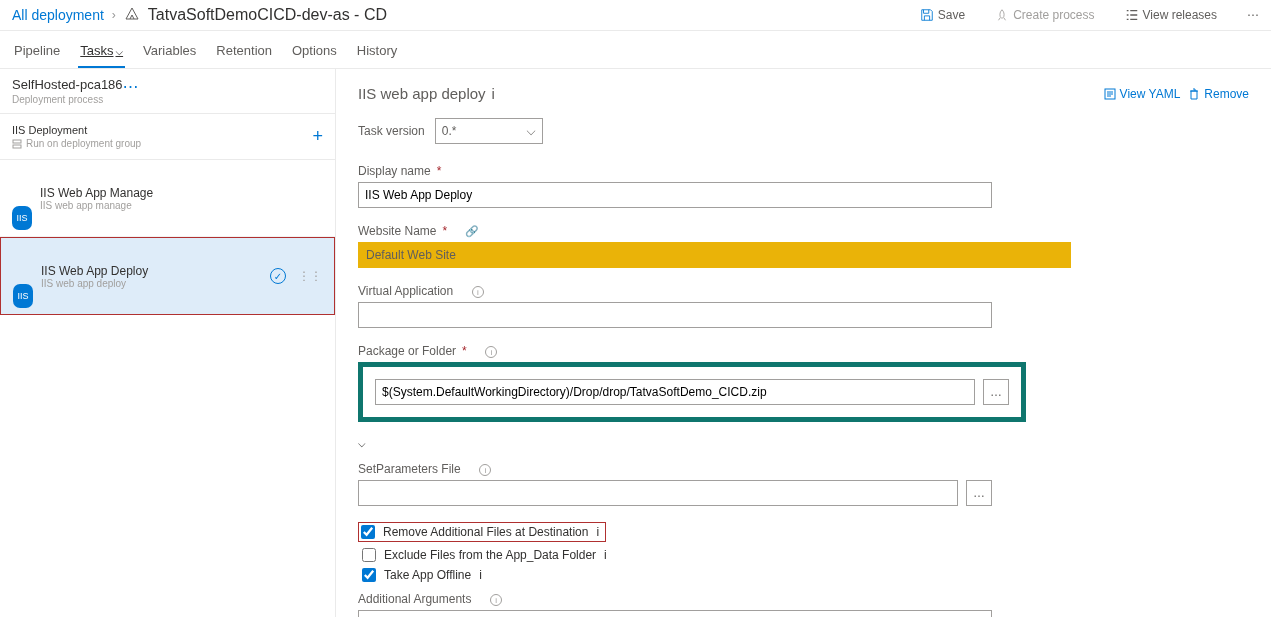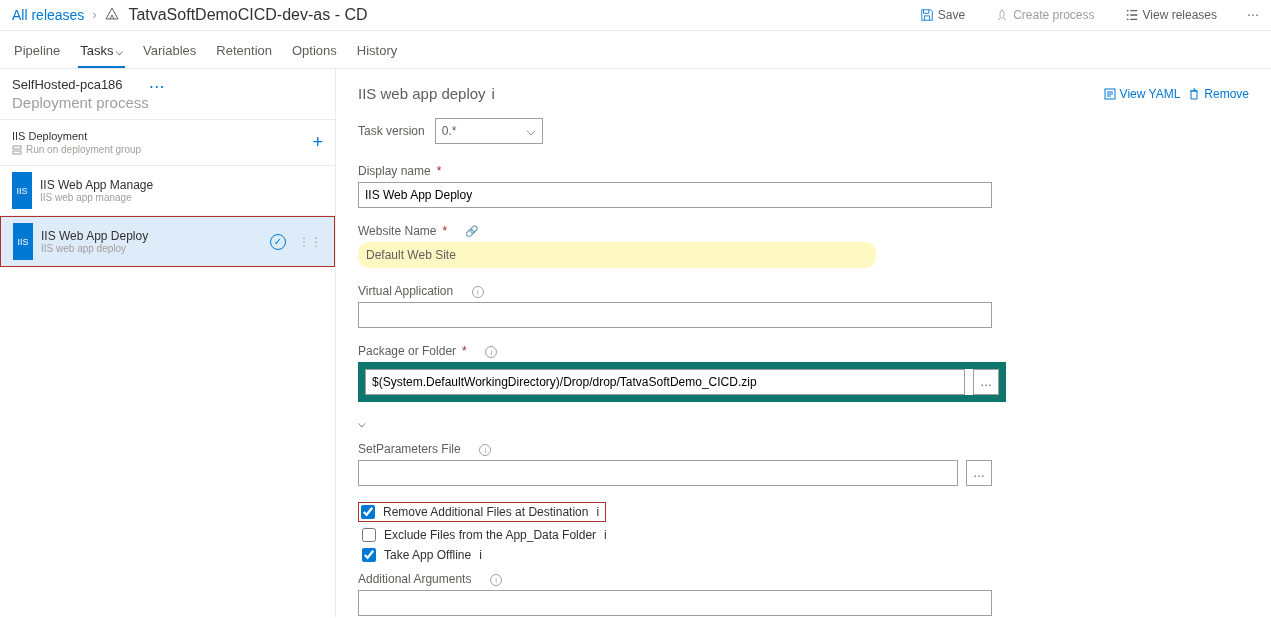--- a/index.html
+++ b/index.html
@@ -9,70 +9,70 @@
 .breadcrumb a { color: #0078d4; text-decoration: none; font-size: 14px; }
 .breadcrumb .sep { color: #999; }
 .breadcrumb .deploy-icon { color: #605e5c; font-size: 14px; }
 .breadcrumb .title { font-size: 16px; color: #323130; font-weight: 400; }
 .top-actions { display: flex; align-items: center; gap: 30px; font-size: 12px; }
 .top-actions .action { display: flex; align-items: center; gap: 4px; color: #605e5c; cursor: pointer; }
 .top-actions .action.disabled { color: #a19f9d; }
 .top-actions .action svg { width: 14px; height: 14px; }
 .tabs { display: flex; gap: 16px; padding: 4px 12px 0; border-bottom: 1px solid #eaeaea; font-size: 13px; }
 .tabs .tab { padding: 8px 2px; color: #605e5c; cursor: pointer; border-bottom: 2px solid transparent; }
-.tabs .tab.active { color: #323130; border-bottom-color: #0078d4; }
+.tabs .tab.active { color: #323130; border-bottom-color: #0078d4; text-decoration: underline; }
 .tabs .tab .chev { font-size: 10px; margin-left: 2px; }
 .main { display: flex; height: calc(100% - 70px); }
 .sidebar { width: 336px; border-right: 1px solid #eaeaea; background: #fff; }
 .sidebar-header { padding: 8px 12px; border-bottom: 1px solid #eaeaea; display: flex; align-items: flex-start; }
 .sidebar-header .title { font-size: 13px; color: #323130; }
-.sidebar-header .subtitle { font-size: 15px; color: #a19f9d; margin-top: 2px; }
+.sidebar-header .subtitle { font-size: 10px; color: #a19f9d; margin-top: 2px; }
 .sidebar-header .dots { color: #0078d4; font-size: 16px; cursor: pointer; }
 .sidebar-group { padding: 10px 12px; border-bottom: 1px solid #eaeaea; display: flex; justify-content: space-between; align-items: center; }
 .sidebar-group .g-title { font-size: 11px; }
 .sidebar-group .g-sub { font-size: 10px; color: #a19f9d; display: flex; align-items: center; gap: 4px; margin-top: 2px; }
 .sidebar-group .plus { color: #0078d4; font-size: 18px; cursor: pointer; font-weight: 300; }
 .task-item { display: flex; align-items: center; padding: 6px 12px; border-bottom: 1px solid #f3f2f1; gap: 8px; }
-.task-item .task-icon { width: 20px; height: 37px; background: #0078d4; color: #fff; font-size: 9px; display: flex; align-items: center; justify-content: center; border-radius: 0; }
+.task-item .task-icon { width: 20px; height: 24px; background: #0078d4; color: #fff; font-size: 9px; display: flex; align-items: center; justify-content: center; border-radius: 7px; margin-top: 40px; }
 .task-item .task-text .t-title { font-size: 12px; }
 .task-item .task-text .t-sub { font-size: 10px; color: #a19f9d; }
 .task-item.selected { background: #deecf9; border: 1px solid #b03030; position: relative; }
 .task-item.selected .check { margin-left: auto; color: #0078d4; width: 16px; height: 16px; border-radius: 50%; border: 1px solid #0078d4; display: flex; align-items: center; justify-content: center; font-size: 10px; }
 .task-item.selected .grip { color: #a19f9d; margin-left: 4px; font-size: 12px; cursor: move; }
 .detail { flex: 1; padding: 16px 22px; overflow-y: auto; }
 .detail-header { display: flex; justify-content: space-between; align-items: center; margin-bottom: 16px; }
 .detail-header .d-title { font-size: 15px; color: #605e5c; display: flex; align-items: center; gap: 6px; }
 .detail-header .d-actions { display: flex; gap: 8px; font-size: 12px; }
 .detail-header .d-actions .da { color: #0078d4; cursor: pointer; display: flex; align-items: center; gap: 4px; }
 .field-row { margin-bottom: 16px; }
 .field-label { font-size: 12px; color: #605e5c; margin-bottom: 4px; display: flex; align-items: flex-end; gap: 6px; }
 .field-label .req { color: #a4262c; }
 .field-label .info { width: 12px; height: 12px; border: 1px solid #a19f9d; border-radius: 50%; display: inline-flex; align-items: center; justify-content: center; font-size: 8px; color: #a19f9d; }
 .field-label .link-ico { color: #605e5c; font-size: 11px; }
 input.text-input, .select-input { width: 634px; height: 26px; border: 1px solid #a19f9d; padding: 0 6px; font-size: 12px; font-family: inherit; background: #fff; }
 .select-input { width: 108px; display: inline-flex; align-items: center; justify-content: space-between; padding: 0 6px; color: #605e5c; }
 .task-version-row { display: flex; align-items: center; gap: 10px; margin-bottom: 20px; font-size: 12px; color: #605e5c; }
-.readonly-bar { width: 518px; height: 26px; background: #fef9c3; padding: 4px 8px; font-size: 12px; color: #605e5c; display: flex; align-items: center; border-radius: 10px; }
+.readonly-bar { width: 713px; height: 26px; background: #eab308; padding: 4px 8px; font-size: 12px; color: #605e5c; display: flex; align-items: center; }
 .input-with-btn { display: flex; align-items: center; gap: 8px; width: 634px; }
 .input-with-btn input { flex: 1; }
 .input-with-btn .browse-btn { width: 26px; height: 26px; border: 1px solid #a19f9d; background: #fff; display: flex; align-items: center; justify-content: center; cursor: pointer; font-size: 12px; color: #605e5c; }
-.highlight-red { border: 7px solid #0f766e; padding: 0; display: inline-flex; }
+.highlight-red { border: 5px solid #0f766e; padding: 12px; display: inline-flex; }
 .section-toggle { font-size: 13px; color: #323130; margin: 12px 0; cursor: pointer; display: flex; align-items: center; gap: 6px; }
 .section-toggle .chev { font-size: 10px; }
 .checkbox-row { display: flex; align-items: center; gap: 8px; font-size: 12px; margin: 6px 0; padding-left: 0; }
 .checkbox-row input[type=checkbox] { width: 14px; height: 14px; accent-color: #0078d4; }
 .highlight-cb { border: 1px solid #b03030; padding: 2px 6px 2px 2px; display: inline-flex; align-items: center; gap: 8px; }
 svg { flex-shrink: 0; }
 </style>
 </head>
 <body>
 
 <div class="top-bar">
   <div class="breadcrumb">
-    <a href="#">All releases</a>
+    <a href="#">All deployment</a>
     <span class="sep">›</span>
     <span class="deploy-icon">
       <svg width="16" height="14" viewBox="0 0 16 14">
           <path d="M2 12 L8 1 L14 12 Z M6 12 L8 8 L10 12" fill="none" stroke="#605e5c" stroke-width="1"></path>
         </svg>
     </span>
     <span class="title">TatvaSoftDemoCICD-dev-as - CD</span>
   </div>
   <div class="top-actions">
     <span class="action">

